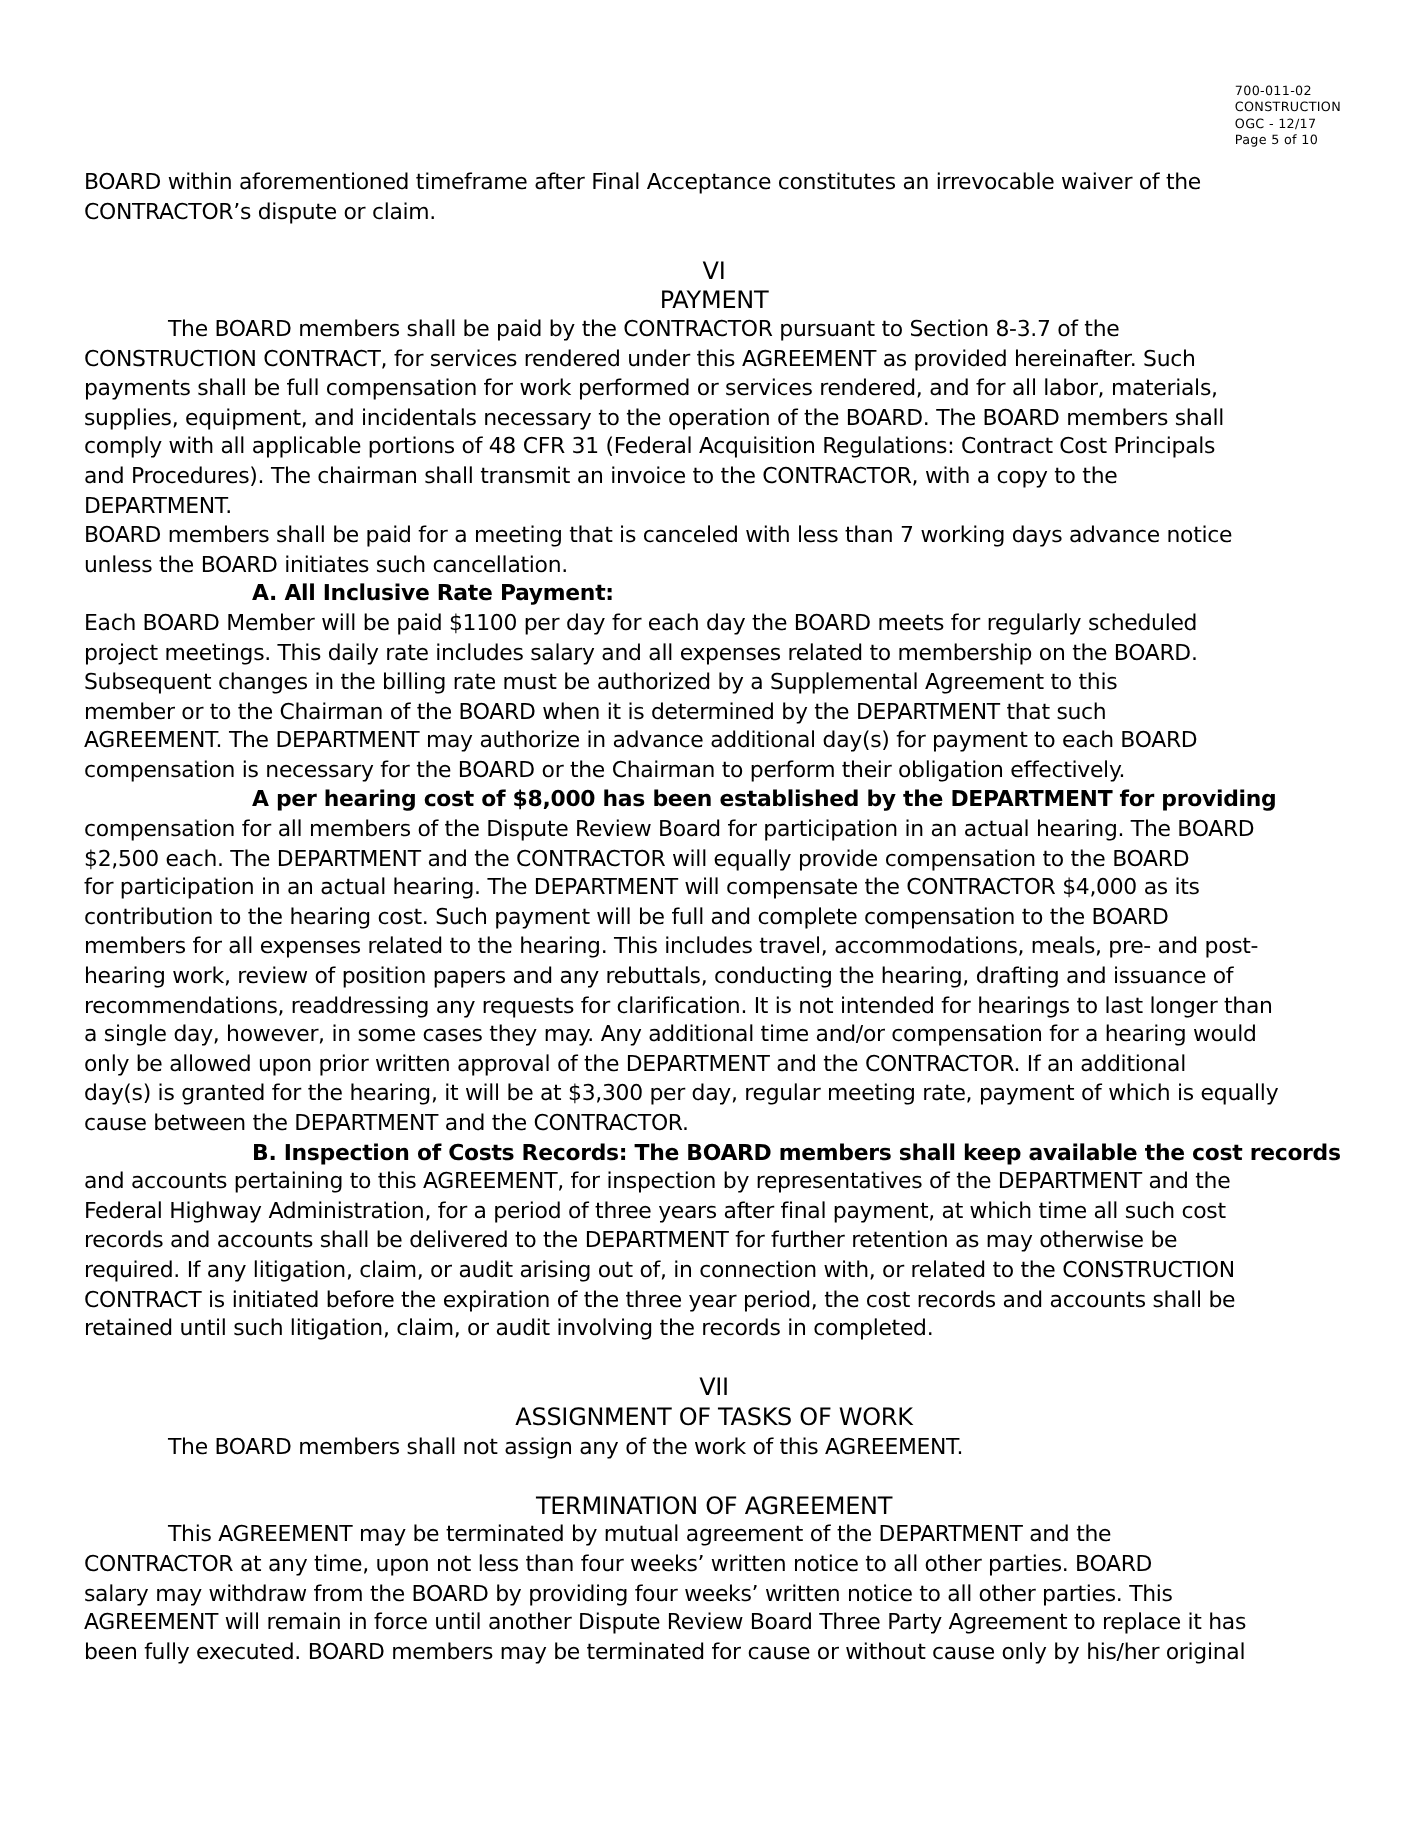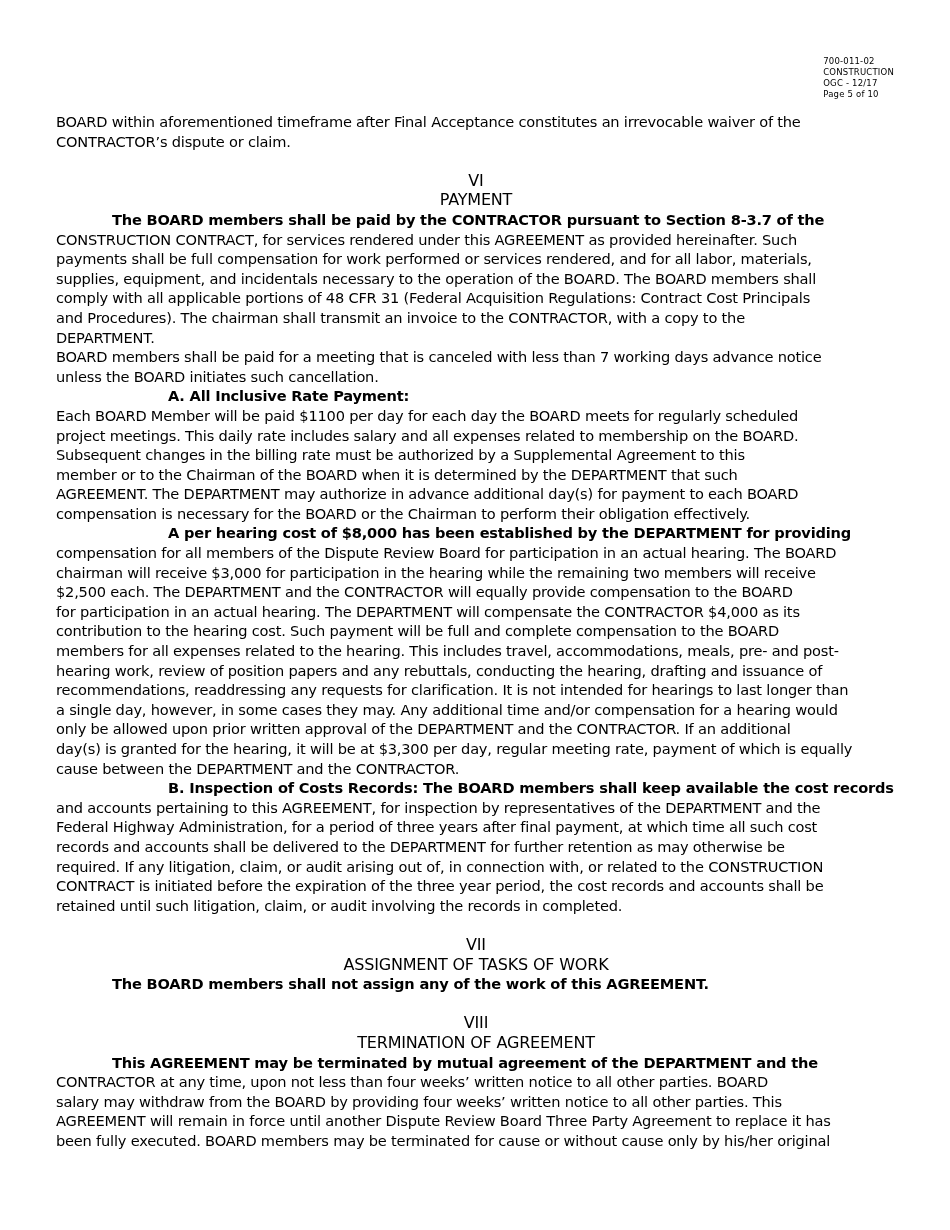--- a/index.html
+++ b/index.html
@@ -9,21 +9,21 @@
   }
   .page-header {
     position: absolute; right: 56px; top: 56px; text-align: left;
     font-size: 8.5px; line-height: 11px; letter-spacing: 0.2px;
   }
   .content {
     position: absolute; left: 56px; top: 112px; width: 840px;
     font-size: 14.6px; line-height: 19.6px; letter-spacing: -0.2px;
   }
   .line { white-space: nowrap; display: block; height: 19.6px; }
-  .indent1 { padding-left: 56px; font-weight: bold; }
+  .indent1 { padding-left: 56px; }
   .indent2 { padding-left: 112px; font-weight: bold; }
   .center { text-align: center; padding-right: 0px; }
   .gap { height: 19.6px; display: block; }
   .heading { font-size: 16px; }
 </style>
 </head>
 <body>
 
 <div class="page-header">
   <div>700-011-02</div>
@@ -69,21 +69,20 @@
       <span class="line">project meetings.  This daily rate includes salary and all expenses related to membership on the BOARD.</span>
       <span class="line">Subsequent changes in the billing rate must be authorized by a Supplemental Agreement to this</span>
       <span class="line">member or to the Chairman of the BOARD when it is determined by the DEPARTMENT that such</span>
       <span class="line">AGREEMENT.  The DEPARTMENT may authorize in advance additional day(s) for payment to each BOARD</span>
       <span class="line">compensation is necessary for the BOARD or the Chairman to perform their obligation effectively.</span>
     </div>
 
     <div>
       <span class="line indent2">A per hearing cost of $8,000 has been established by the DEPARTMENT for providing</span>
       <span class="line">compensation for all members of the Dispute Review Board for participation in an actual hearing.  The BOARD</span>
-      <span class="line">chairman will receive $3,000 for participation in the hearing while the remaining two members will receive</span>
       <span class="line">$2,500 each.  The DEPARTMENT and the CONTRACTOR will equally provide compensation to the BOARD</span>
       <span class="line">for participation in an actual hearing.  The DEPARTMENT will compensate the CONTRACTOR $4,000 as its</span>
       <span class="line">contribution to the hearing cost.  Such payment will be full and complete compensation to the BOARD</span>
       <span class="line">members for all expenses related to the hearing.  This includes travel, accommodations, meals, pre- and post-</span>
       <span class="line">hearing work, review of position papers and any rebuttals, conducting the hearing, drafting and issuance of</span>
       <span class="line">recommendations, readdressing any requests for clarification.  It is not intended for hearings to last longer than</span>
       <span class="line">a single day, however, in some cases they may.  Any additional time and/or compensation for a hearing would</span>
       <span class="line">only be allowed upon prior written approval of the DEPARTMENT and the CONTRACTOR.  If an additional</span>
       <span class="line">day(s) is granted for the hearing, it will be at $3,300 per day, regular meeting rate, payment of which is equally</span>
       <span class="line">cause between the DEPARTMENT and the CONTRACTOR.</span>
@@ -106,21 +105,20 @@
     <span class="line center heading">VII</span>
     <span class="line center heading">ASSIGNMENT OF TASKS OF WORK</span>
     <div>
       <span class="line indent1">The BOARD members shall not assign any of the work of this AGREEMENT.</span>
     </div>
   </div>
 
   <span class="gap"></span>
 
   <div>
-    <span class="line center heading">VIII</span>
     <span class="line center heading">TERMINATION OF AGREEMENT</span>
     <div>
       <span class="line indent1">This AGREEMENT may be terminated by mutual agreement of the DEPARTMENT and the</span>
       <span class="line">CONTRACTOR at any time, upon not less than four weeks’ written notice to all other parties.  BOARD</span>
       <span class="line">salary may withdraw from the BOARD by providing four weeks’ written notice to all other parties.  This</span>
       <span class="line">AGREEMENT will remain in force until another Dispute Review Board Three Party Agreement to replace it has</span>
       <span class="line">been fully executed.  BOARD members may be terminated for cause or without cause only by his/her original</span>
     </div>
   </div>
 

